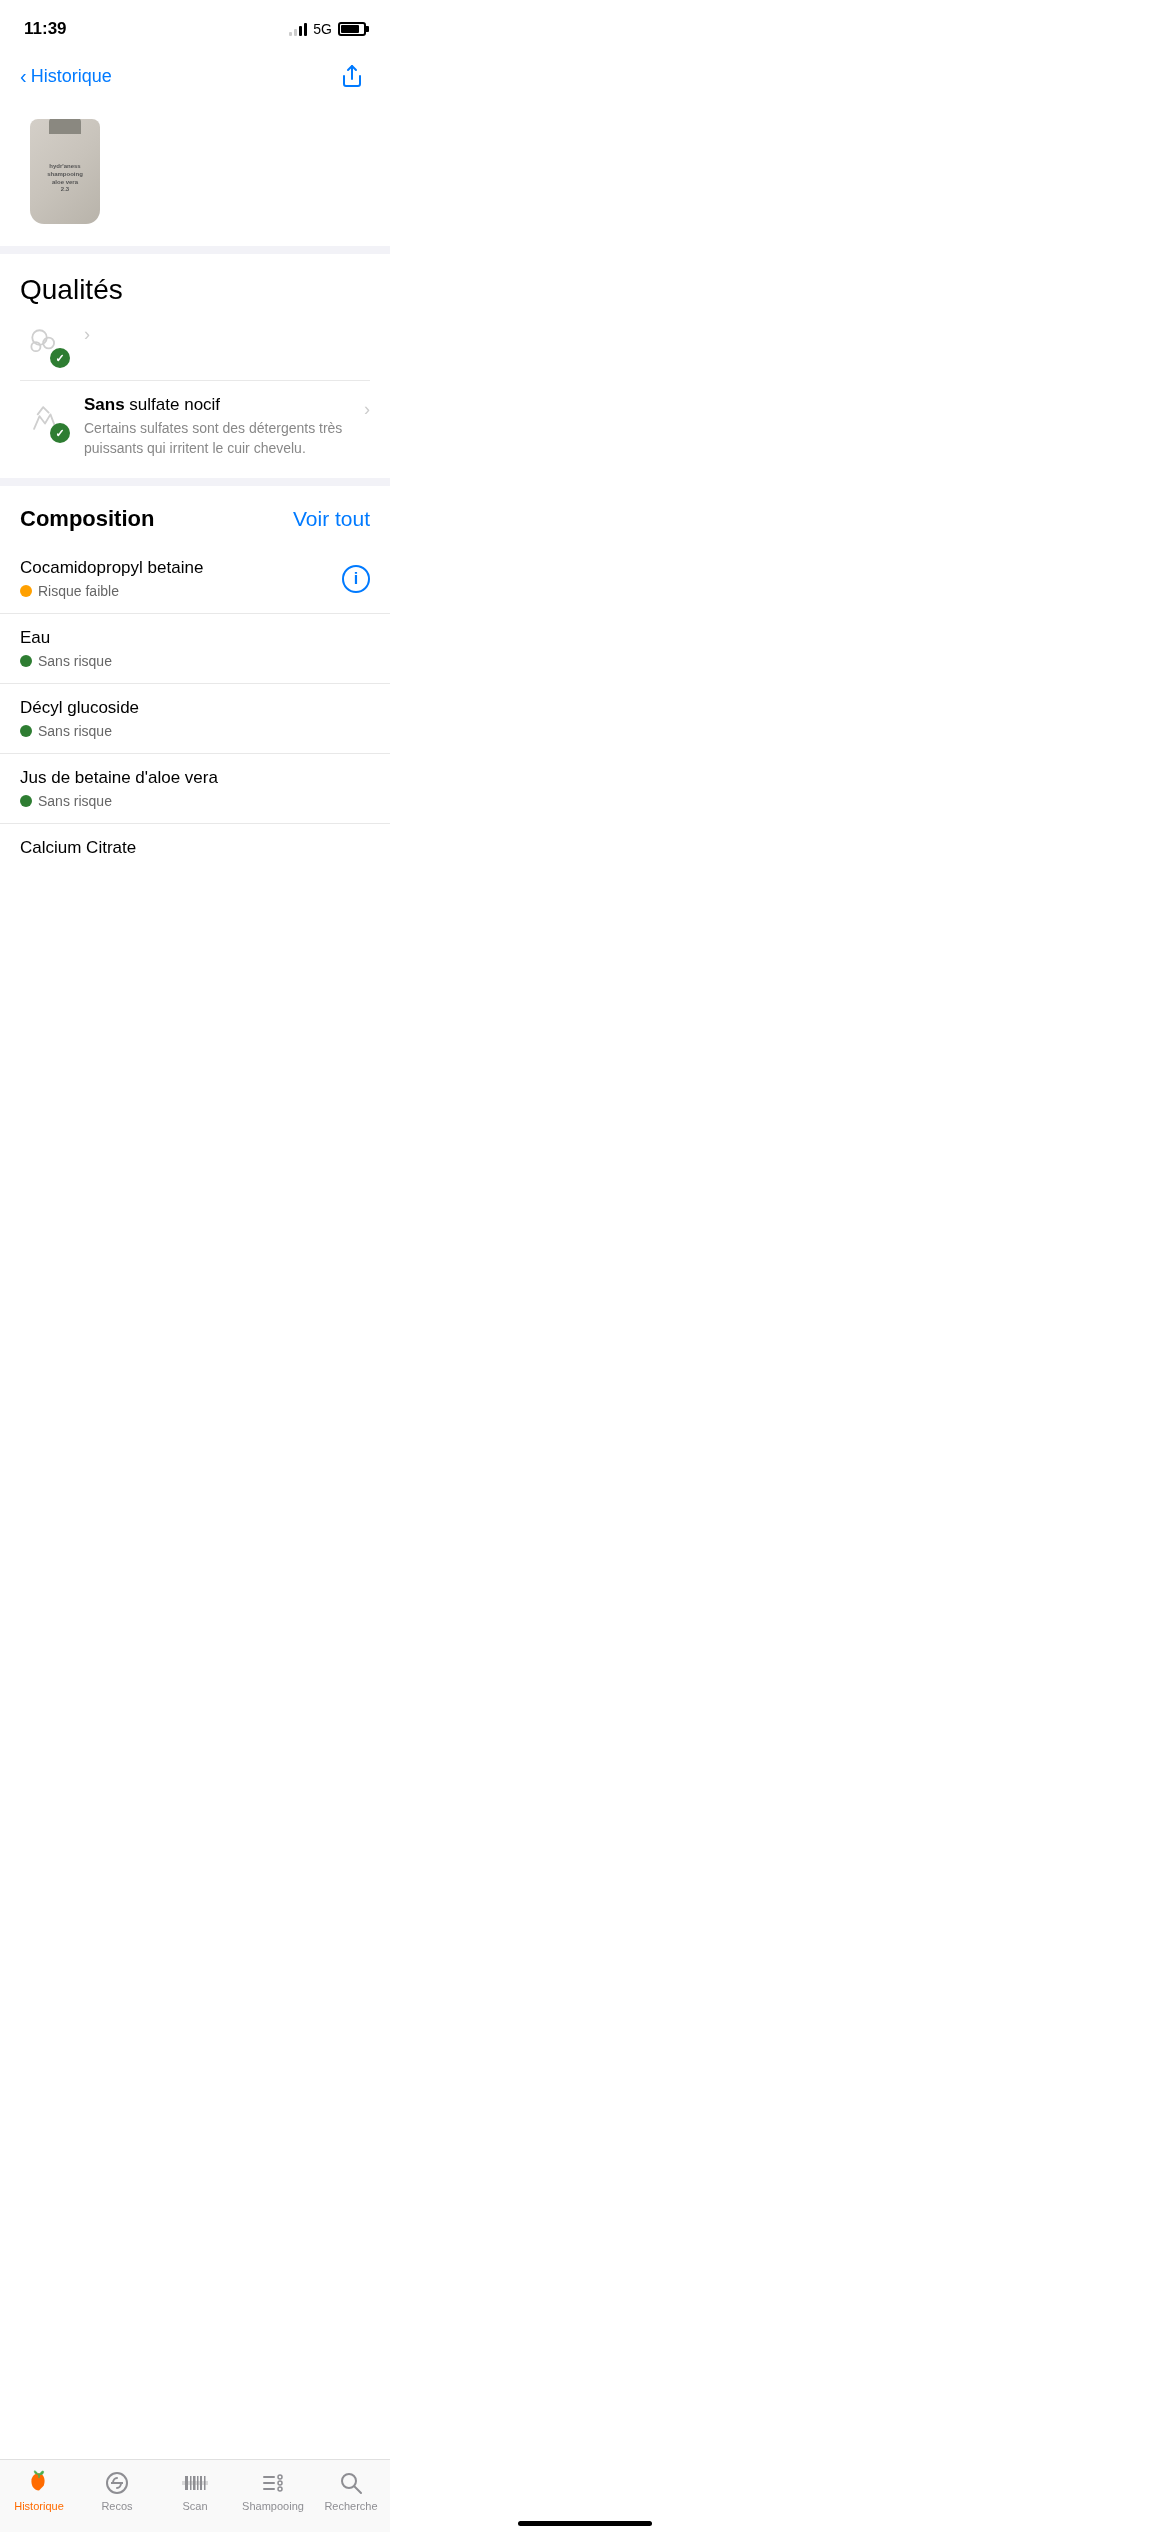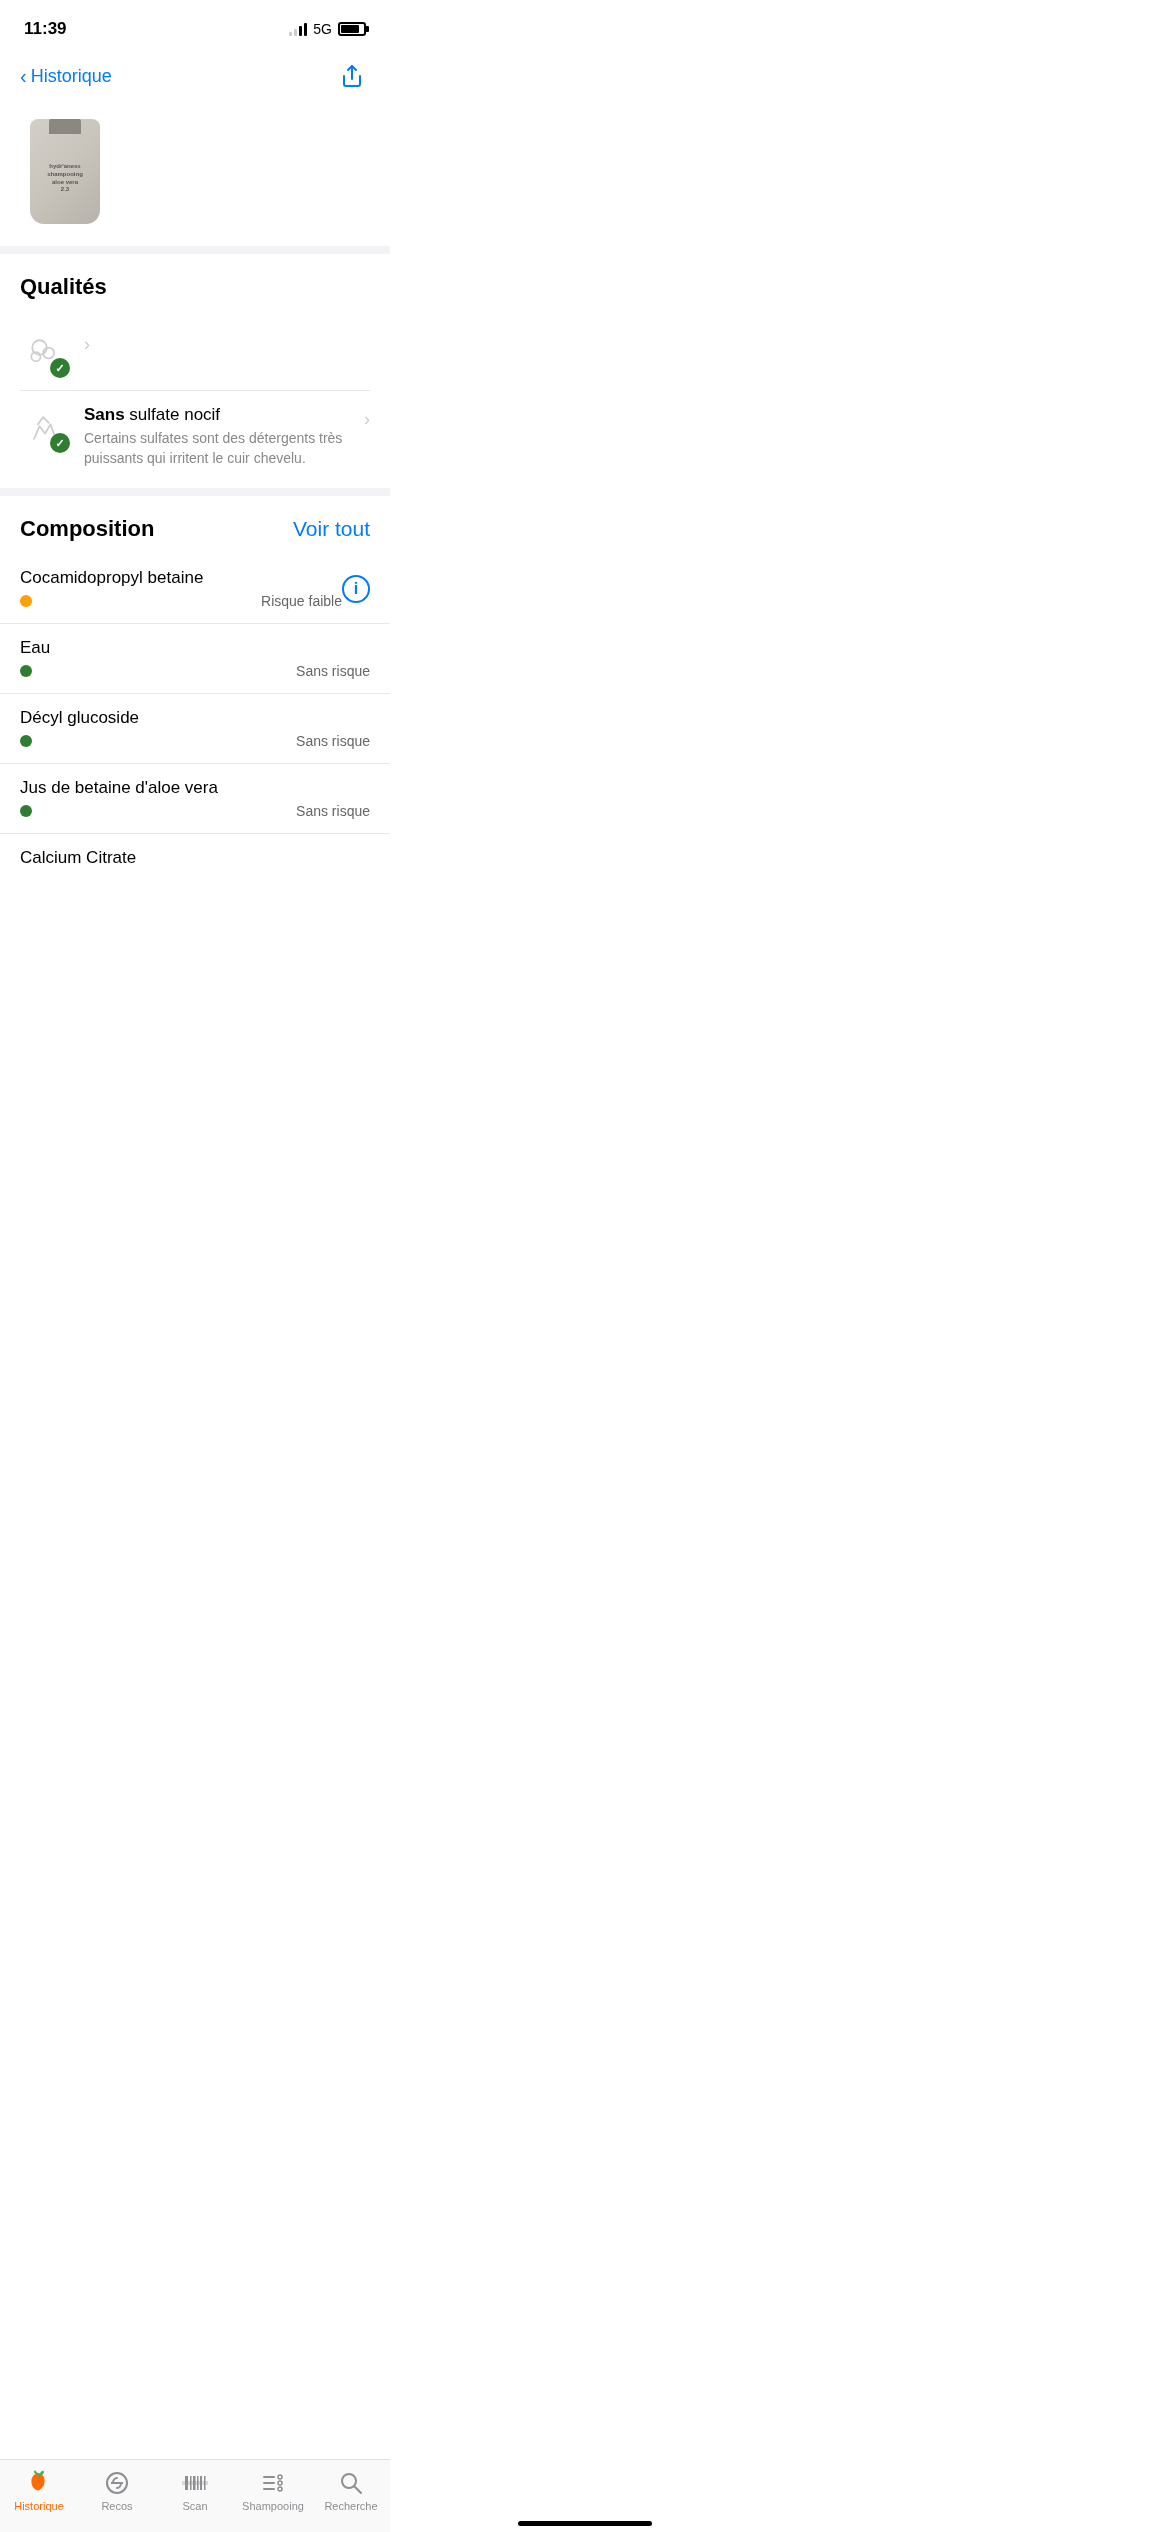--- a/index.html
+++ b/index.html
@@ -236,24 +236,23 @@
       height: 8px;
       background: #f2f2f7;
     }
 
     
     .section {
       padding: 20px 20px 8px 20px;
     }
 
     .section-title {
-      font-size: 22px;
-      font-weight: 700;
-      color: #000;
-      margin-bottom: 16px;
+      font-size: 28px;
+      font-weight: 400;
+      color: #000;
     }
 
     .quality-item {
       display: flex;
       align-items: flex-start;
       padding: 12px 0;
       border-bottom: 1px solid #e8e8e8;
       gap: 14px;
       cursor: pointer;
     }
@@ -363,21 +362,20 @@
     .ingredient-name {
       font-size: 17px;
       color: #000;
       margin-bottom: 5px;
     }
 
     .ingredient-risk {
       display: flex;
       align-items: center;
       gap: 6px;
-      justify-content: space-between;
     }
 
     .risk-dot {
       width: 12px;
       height: 12px;
       border-radius: 50%;
       flex-shrink: 0;
     }
 
     .risk-dot.yellow { background: #FFA000; }

